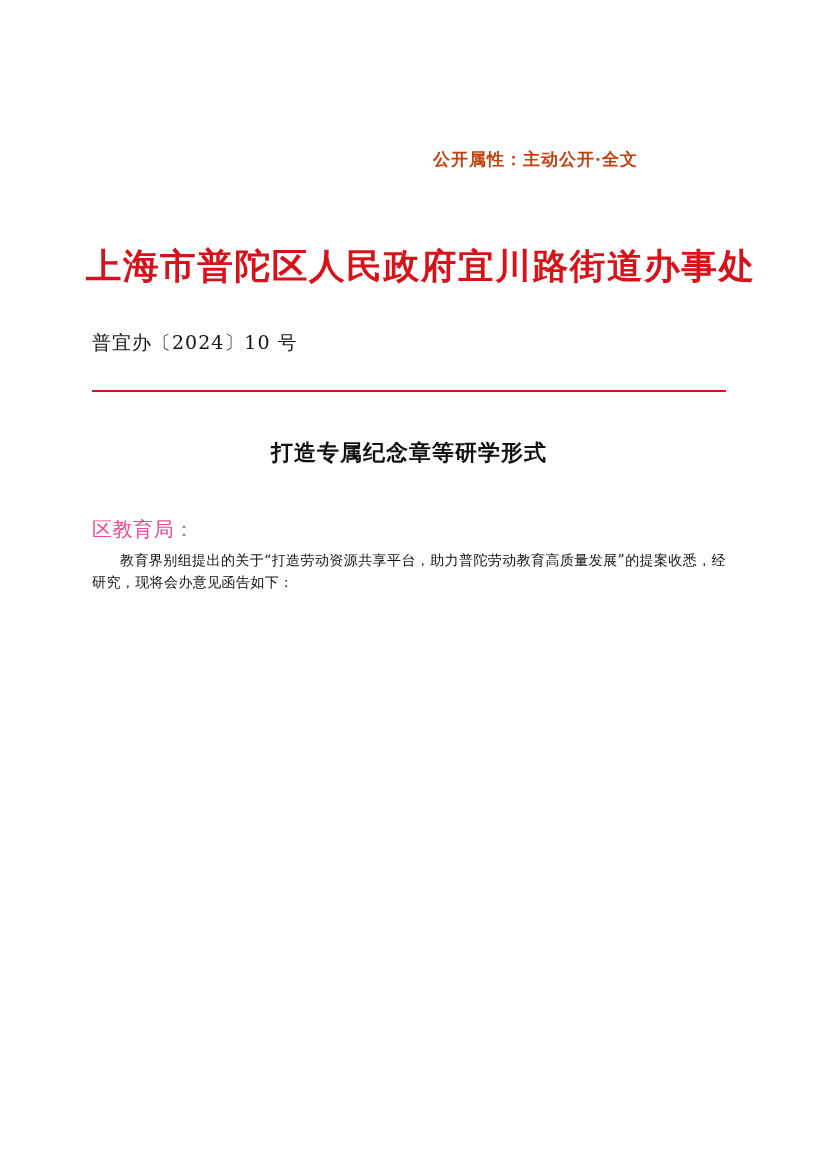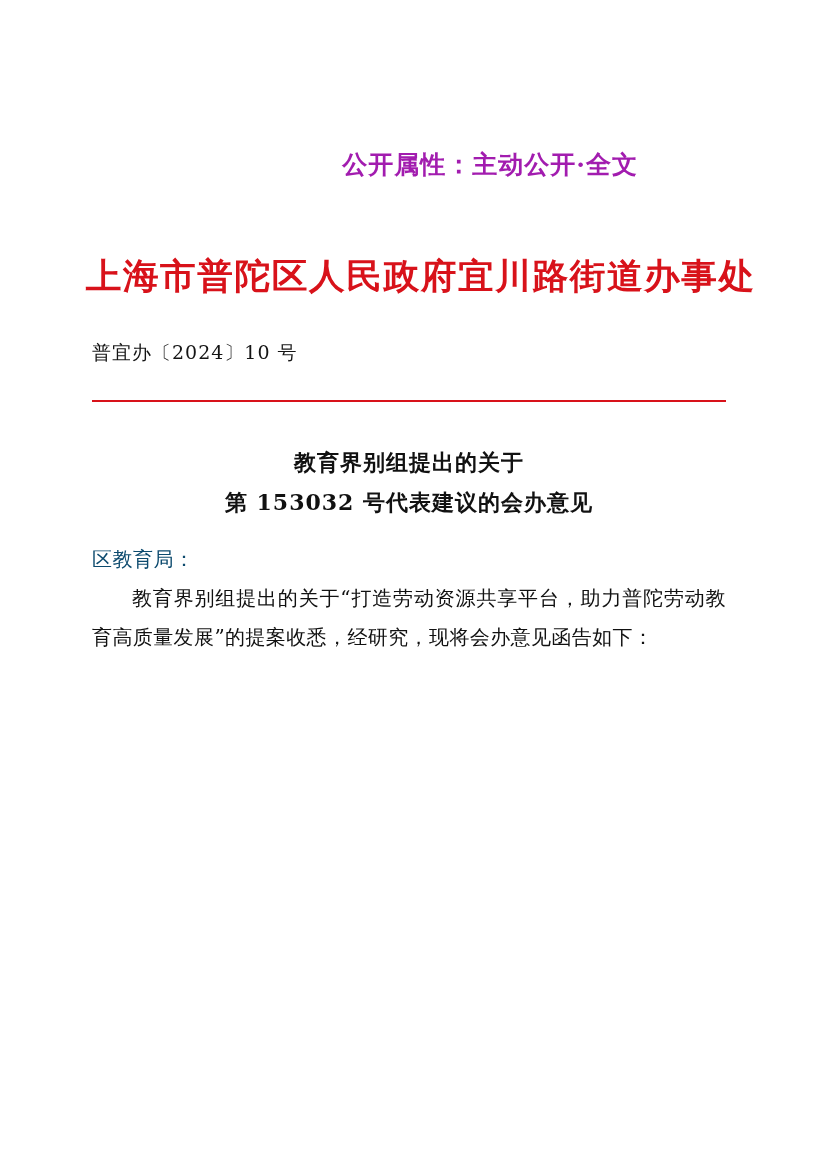--- a/index.html
+++ b/index.html
@@ -22,24 +22,24 @@
     box-sizing: border-box;
     padding: 0 92px;
   }
 
   
   .attr-line {
     margin-top: 148px;
     text-align: right;
     padding-right: 88px;
     font-family: "DejaVu Serif", "Liberation Serif", serif;
-    font-size: 25px;
+    font-size: 17px;
     font-weight: bold;
     letter-spacing: 1px;
-    color: #a21caf;
+    color: #c2410c;
   }
 
   
   .org-title {
     margin-top: 72px;
     text-align: center;
     color: #d8121a;
     font-family: "DejaVu Serif", "Liberation Serif", serif;
     font-weight: bold;
     font-size: 35px;
@@ -73,33 +73,33 @@
     line-height: 40px;
     letter-spacing: 1px;
     color: #111111;
   }
   .subject .line2 {
     display: block;
   }
 
   
   .recipient {
-    margin-top: 24px;
+    margin-top: 44px;
     font-size: 20px;
     letter-spacing: 0.5px;
-    color: #0c4a6e;
+    color: #ec4899;
   }
 
   
   .body-text {
     margin-top: 6px;
   }
   .para {
-    font-size: 20px;
-    line-height: 39px;
+    font-size: 14px;
+    line-height: 22px;
     text-indent: 2em;
     letter-spacing: 0.4px;
     text-align: justify;
     text-justify: inter-ideograph;
     color: #111111;
     margin: 0;
   }
 </style>
 </head>
 <body>
@@ -108,22 +108,21 @@
 
   <div class="attr-line">公开属性：主动公开·全文</div>
 
   <div class="org-title">上海市普陀区人民政府宜川路街道办事处</div>
 
   <div class="doc-number">普宜办〔2024〕10 号</div>
 
   <div class="red-rule"></div>
 
   <div class="subject">
-    <span>教育界别组提出的关于</span>
-    <span class="line2">第 153032 号代表建议的会办意见</span>
+    <span>打造专属纪念章等研学形式</span>
   </div>
 
   <div class="recipient">区教育局：</div>
 
   <div class="body-text">
     <p class="para">教育界别组提出的关于“打造劳动资源共享平台，助力普陀劳动教育高质量发展”的提案收悉，经研究，现将会办意见函告如下：</p>
   </div>
 
 </div>
 

